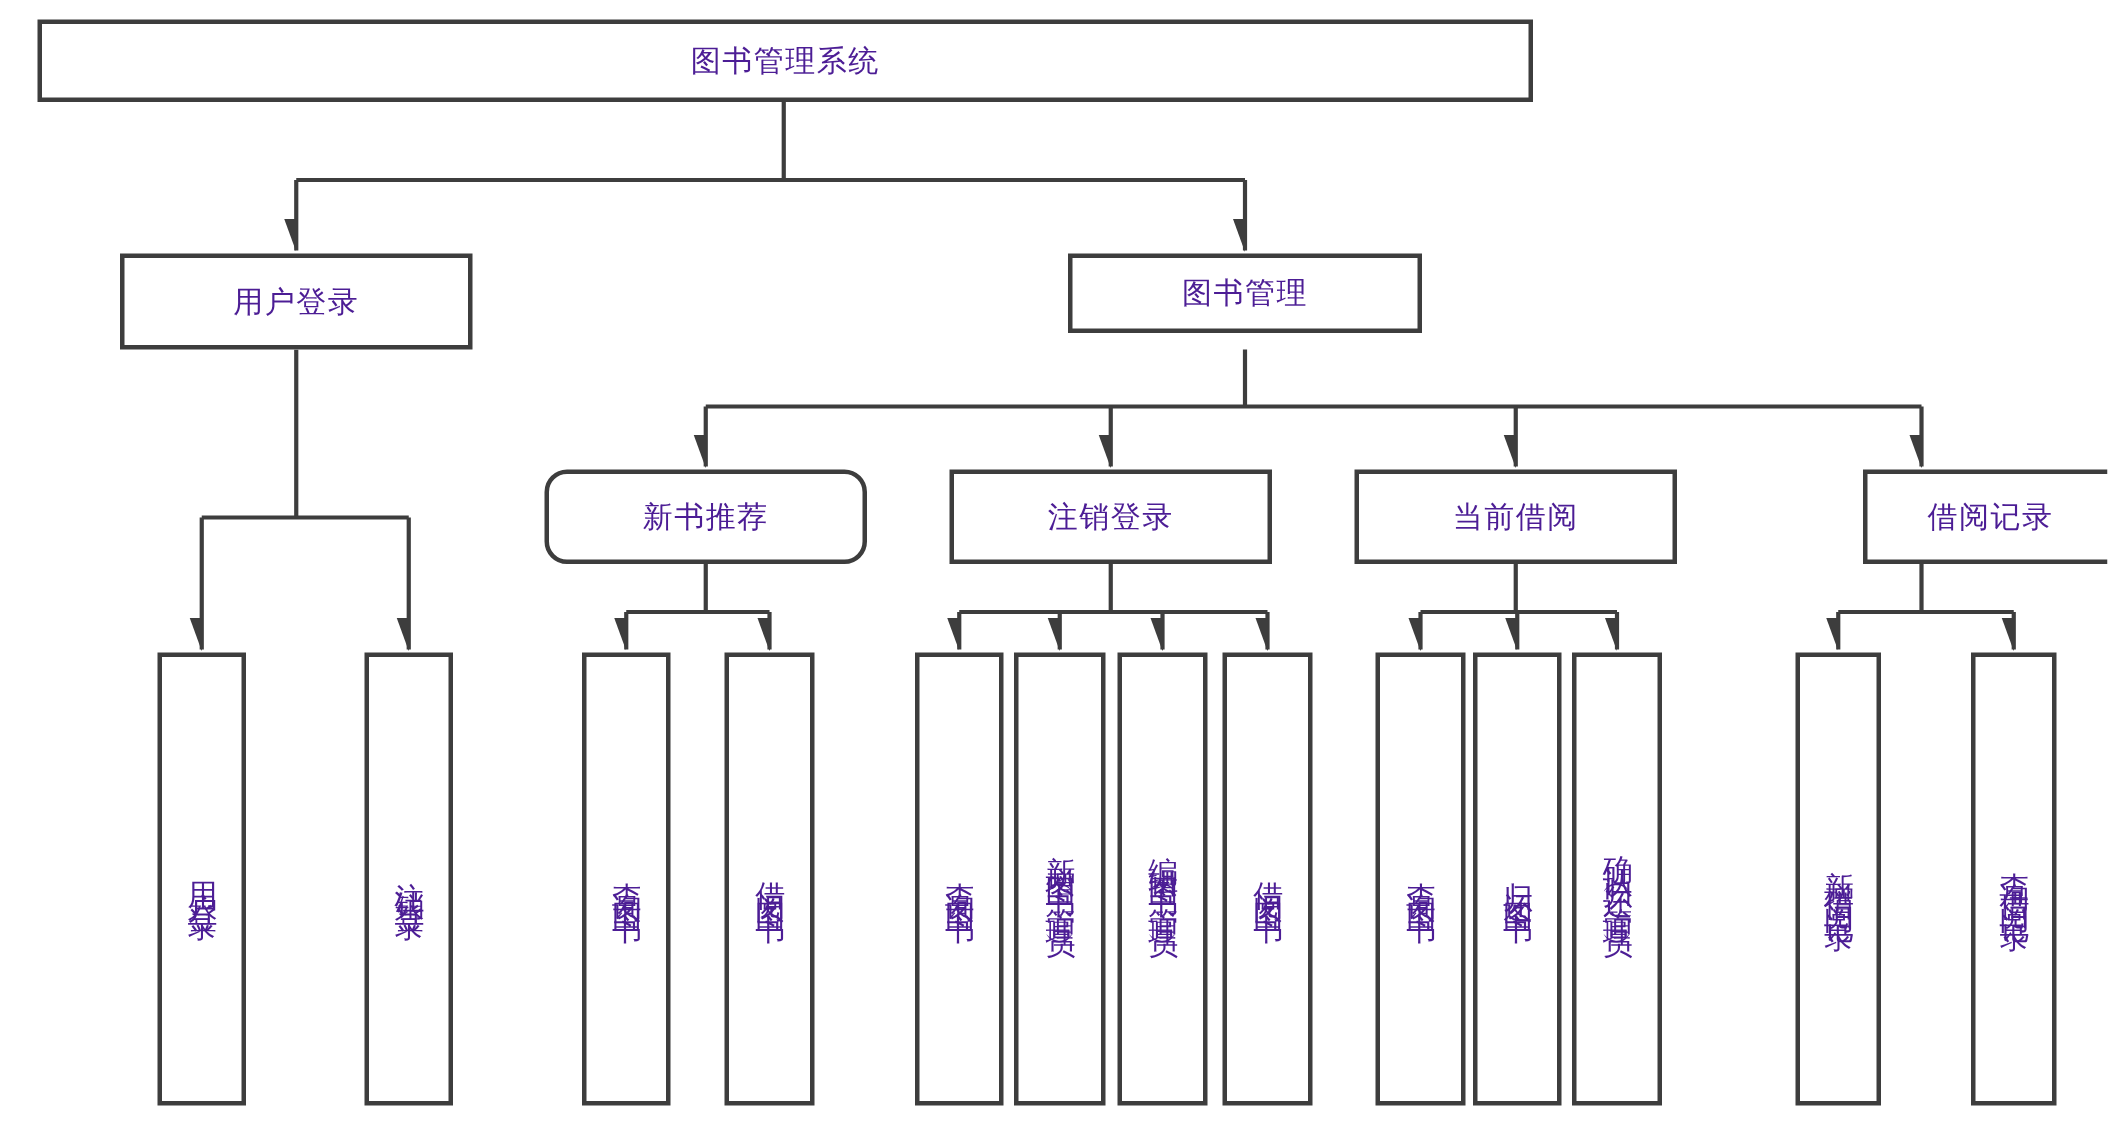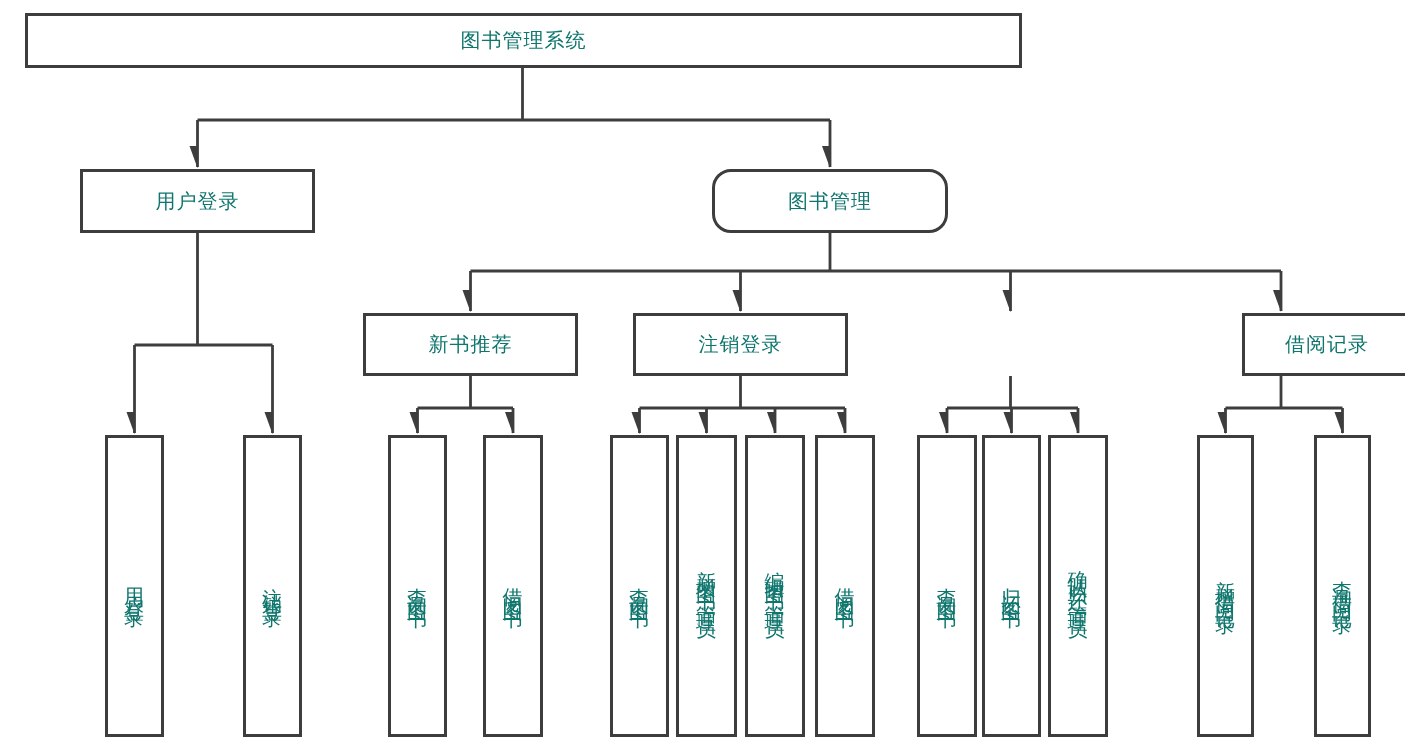--- a/index.html
+++ b/index.html
@@ -12,39 +12,39 @@
   }
   #edges{position:absolute;left:0;top:0;width:1405px;height:747px;}
   .node{
     position:absolute;
     box-sizing:border-box;
     background:#ffffff;
     border:3px solid #3d3d3d;
     display:flex;
     align-items:center;
     justify-content:center;
-    color:#0f766e;
+    color:#4c1d95;
   }
   .hnode .label{
     font-size:20px;
     letter-spacing:1px;
     white-space:nowrap;
   }
   .leaf .label{
     writing-mode:vertical-rl;
     text-orientation:mixed;
     font-size:20px;
     letter-spacing:7px;
     line-height:1.1;
   }
   .root   {left:25px;  top:13px;  width:997px; height:55px;}
   .lvl1-a {left:80px;  top:169px; width:235px; height:64px;}
-  .lvl1-b {left:712px; top:169px; width:236px; height:64px;border-radius:19px;}
+  .lvl1-b {left:712px; top:169px; width:236px; height:53px;}
   .lvl2   {top:313px; height:63px; width:215px;}
-  .lvl2-a {left:363px;}
+  .lvl2-a {left:363px;border-radius:15px;}
   .lvl2-b {left:633px;}
   .lvl2-c {left:903px;}
   .lvl2-d {left:1242px; width:170px;}
   .leaf   {top:435px; height:302px;}
   .lf1 {left:105px; width:59px;}
   .lf2 {left:243px; width:59px;}
   .lf3 {left:388px; width:59px;}
   .lf4 {left:483px; width:60px;}
   .lf5 {left:610px; width:59px;}
   .lf6 {left:676px; width:61px;}
@@ -128,20 +128,23 @@
   <div class="node hnode lvl1-b">
     <span class="label">图书管理</span>
   </div>
 
   <div class="node hnode lvl2 lvl2-a">
     <span class="label">新书推荐</span>
   </div>
   <div class="node hnode lvl2 lvl2-b">
     <span class="label">注销登录</span>
   </div>
+  <div class="node hnode lvl2 lvl2-c">
+    <span class="label">当前借阅</span>
+  </div>
   <div class="node hnode lvl2 lvl2-d">
     <span class="label">借阅记录</span>
   </div>
 
   <div class="node leaf lf1">
     <span class="label">用户登录</span>
   </div>
   <div class="node leaf lf2">
     <span class="label">注销登录</span>
   </div>

